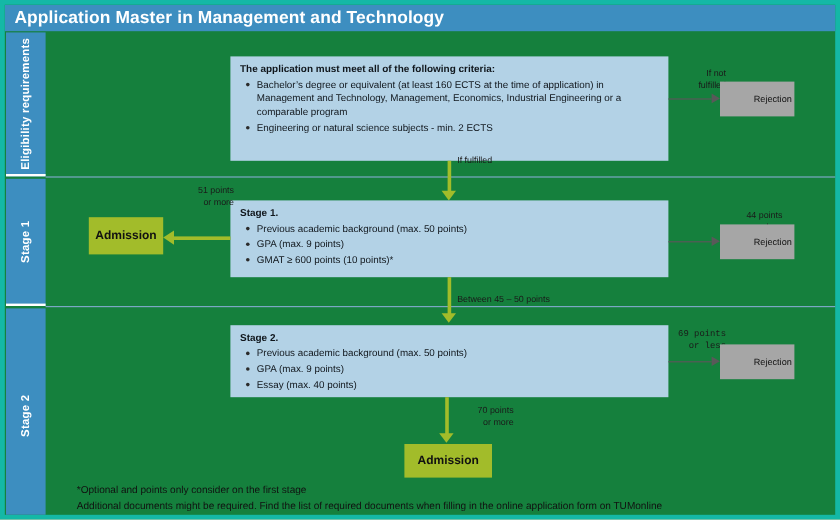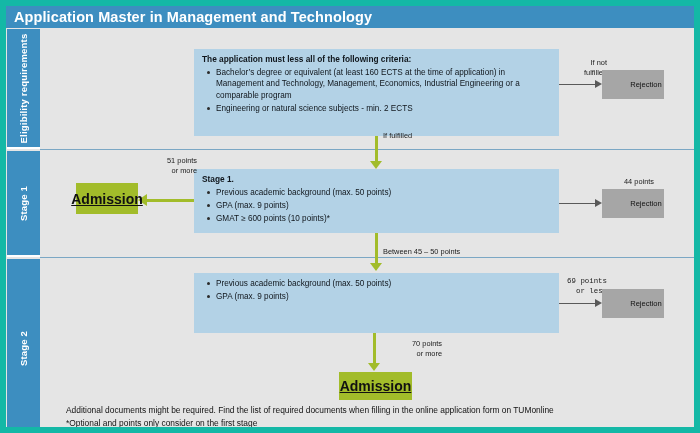--- a/index.html
+++ b/index.html
@@ -1,20 +1,20 @@
 <!DOCTYPE html>
 <html><head>
 <meta charset="utf-8">
 <style>
   html,body{margin:0;padding:0;background:#ffffff;}
   body{font-family:"Liberation Sans", sans-serif;}
   #page{
     position:relative;width:700px;height:433px;overflow:hidden;
-    background:#e5e5e5;box-sizing:border-box;
-    border:6px solid #14b8a6;
+    background:#15803d;box-sizing:border-box;
+    border:4px solid #14b8a6;
   }
   
   #header{
     position:absolute;left:0;top:0;width:700px;height:22px;
     background:#3d8ec0;color:#ffffff;
     font-size:14.5px;font-weight:bold;
     display:flex;align-items:center;padding-left:8px;
     box-sizing:border-box;letter-spacing:.1px;
   }
   
@@ -64,21 +64,21 @@
     font-size:7.6px;box-sizing:border-box;padding-left:26px;
   }
   #rej1{left:596px;top:64px;width:62px;height:29px;}
   #rej2{left:596px;top:183px;width:62px;height:29px;}
   #rej3{left:596px;top:283px;width:62px;height:29px;}
 
   
   .olivebox{
     position:absolute;background:#a2bc2a;color:#111111;
     display:flex;align-items:center;justify-content:center;
-    font-size:14px;font-weight:bold;box-sizing:border-box;text-decoration:underline;
+    font-size:10px;font-weight:bold;box-sizing:border-box;
   }
   #adm1{left:70px;top:177px;width:62px;height:31px;}
   #adm2{left:333px;top:366px;width:73px;height:28px;}
 
   
   .vline{position:absolute;width:3px;background:#a2bc2a;}
   .hline-gray{position:absolute;height:1px;background:#595959;}
   .hline-olive{position:absolute;height:3px;background:#a2bc2a;}
 
   .arrow-down{
@@ -124,21 +124,21 @@
     <span>Stage 1</span>
   </div>
   <div class="rail" id="rail-s2">
     <span>Stage 2</span>
   </div>
 
   <div class="divider" id="div1"></div>
   <div class="divider" id="div2"></div>
 
   <div class="bluebox" id="box-elig">
-    <p class="title">The application must less all of the following criteria:</p>
+    <p class="title">The application must meet all of the following criteria:</p>
     <ul>
       <li>Bachelor’s degree or equivalent (at least 160 ECTS at the time of application) in Management and Technology, Management, Economics, Industrial Engineering or a comparable program</li>
       <li>Engineering or natural science subjects - min. 2 ECTS</li>
     </ul>
   </div>
 
   <div class="hline-gray" style="left:553px;top:78px;width:36px;"></div>
   <div class="arrow-right" style="left:589px;top:74px;"></div>
   <div class="elabel center" style="left:557px;top:52px;width:44px;">If not<br>fulfilled</div>
 
@@ -173,40 +173,42 @@
 
   <div class="graybox" id="rej2">
     <span>Rejection</span>
   </div>
 
   <div class="vline" style="left:369px;top:227px;height:32px;"></div>
   <div class="arrow-down" style="left:364px;top:257px;"></div>
   <div class="elabel" style="left:377px;top:241px;">Between 45 – 50 points</div>
 
   <div class="bluebox" id="box-s2">
+    <p class="title">Stage 2.</p>
     <ul>
       <li>Previous academic background (max. 50 points)</li>
       <li>GPA (max. 9 points)</li>
+      <li>Essay (max. 40 points)</li>
     </ul>
   </div>
 
   <div class="hline-gray" style="left:553px;top:297px;width:36px;"></div>
   <div class="arrow-right" style="left:589px;top:293px;"></div>
   <div class="elabel center" style="left:557px;top:271px;width:44px;font-family:Liberation Mono, monospace;">69 points<br>or less</div>
 
   <div class="graybox" id="rej3">
     <span>Rejection</span>
   </div>
 
   <div class="vline" style="left:367px;top:327px;height:32px;"></div>
   <div class="arrow-down" style="left:362px;top:357px;"></div>
-  <div class="elabel center" style="left:384px;top:333px;width:52px;">70 points<br>or more</div>
+  <div class="elabel center" style="left:372px;top:333px;width:52px;">70 points<br>or more</div>
 
   <div class="olivebox" id="adm2">
     <span>Admission</span>
   </div>
 
   <div id="footnote">
+    <div>*Optional and points only consider on the first stage</div>
     <div>Additional documents might be required. Find the list of required documents when filling in the online application form on TUMonline</div>
-    <div>*Optional and points only consider on the first stage</div>
   </div>
 
 </div>
 
 </body></html>

